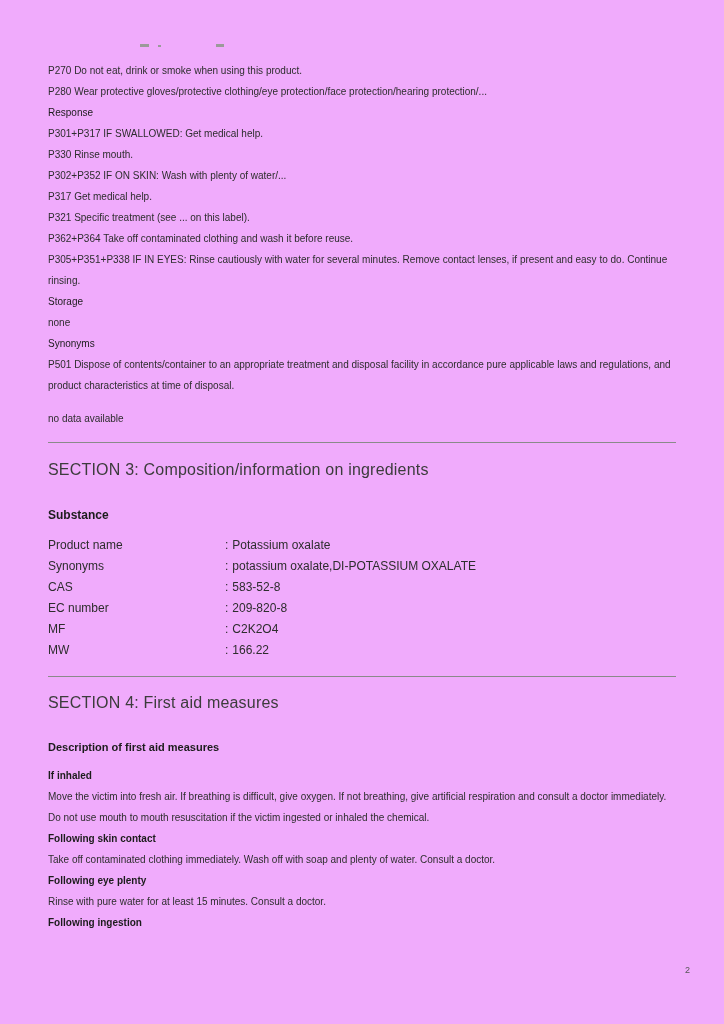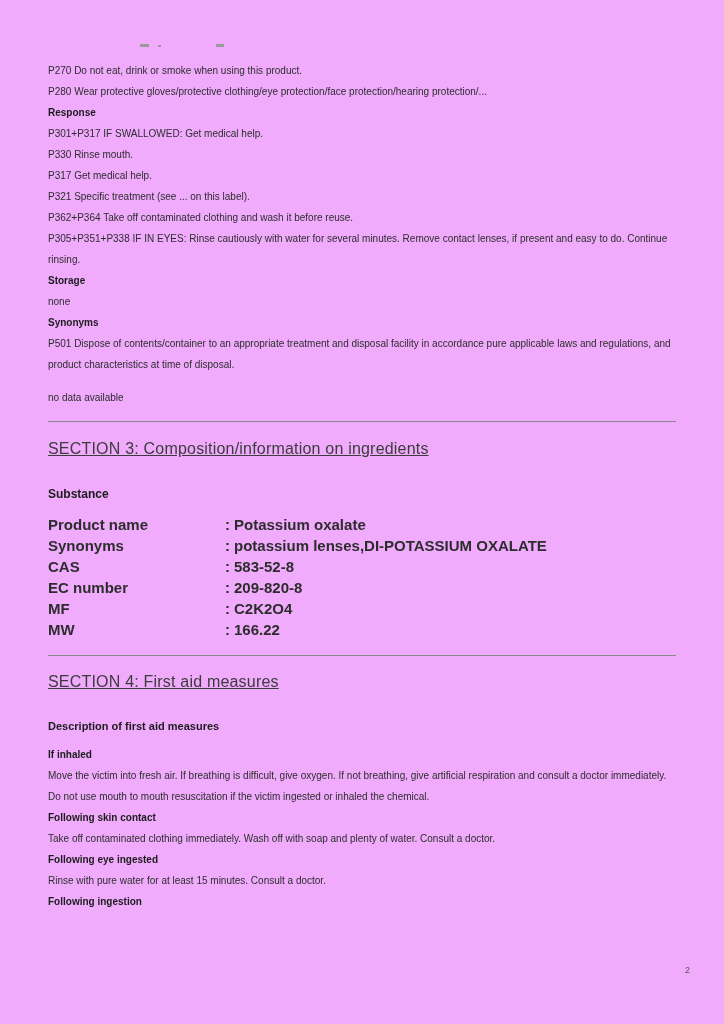--- a/index.html
+++ b/index.html
@@ -16,35 +16,35 @@
   .content{position:absolute;top:0;left:48px;width:628px;}
   
   .clipped-line{position:absolute;top:33px;left:48px;width:628px;height:16px;overflow:hidden;}
   .clipped-line .frag{position:absolute;background:#9a9a9a;}
   .frag-a{left:92px;top:11px;width:9px;height:3px;}
   .frag-b{left:110px;top:12px;width:3px;height:2px;}
   .frag-c{left:168px;top:11px;width:8px;height:3px;}
 
   .stmts{margin-top:60px;}
   .stmts p{margin:0;font-size:10px;line-height:21px;}
-  .inline-head{font-weight:bold;color:#1c1c1c;}
+  .inline-head{font-weight:normal;color:#1c1c1c;}
 
   .other-hazards{margin:8px 0 0 0;font-size:12px;line-height:16px;font-weight:bold;color:#1c1c1c;}
   .nodata{margin:12px 0 0 0 !important;font-size:10px;line-height:21px;}
 
   .rule{border:none;border-top:1px solid #8a8a8a;margin:13px 0 0 0;height:0;}
   .rule2{margin-top:15px;}
 
-  .section-title{margin:15px 0 0 0;font-size:16px;line-height:24px;font-weight:400;color:#3c3c3c;letter-spacing:.2px;text-decoration:underline;}
+  .section-title{margin:15px 0 0 0;font-size:16px;line-height:24px;font-weight:400;color:#3c3c3c;letter-spacing:.2px;}
   .section-title-4{margin-top:14px;}
 
   .substance-head{margin:25px 0 0 0;font-size:12px;line-height:16px;font-weight:bold;color:#1c1c1c;}
 
   .fields{margin-top:12px;}
-  .field-row{font-size:15px;line-height:21px;white-space:nowrap;font-weight:bold;}
+  .field-row{font-size:12px;line-height:21px;white-space:nowrap;}
   .field-label{display:inline-block;width:177px;}
   .field-colon{display:inline;}
   .field-value{display:inline;padding-left:4px;}
 
   .desc-head{margin:24px 0 0 0;font-size:11px;line-height:16px;font-weight:bold;color:#1c1c1c;}
   .firstaid{margin-top:10px;}
   .firstaid p{margin:0;font-size:10px;line-height:21px;}
   .fa-head{font-weight:bold;color:#1c1c1c;}
 
   .pagenum{position:absolute;top:965px;right:34px;font-size:9px;color:#555;}
@@ -62,20 +62,21 @@
   </div>
 
   <div class="content">
 
     <div class="stmts">
       <p>P270 Do not eat, drink or smoke when using this product.</p>
       <p>P280 Wear protective gloves/protective clothing/eye protection/face protection/hearing protection/...</p>
       <p class="inline-head">Response</p>
       <p>P301+P317 IF SWALLOWED: Get medical help.</p>
       <p>P330 Rinse mouth.</p>
+      <p>P302+P352 IF ON SKIN: Wash with plenty of water/...</p>
       <p>P317 Get medical help.</p>
       <p>P321 Specific treatment (see ... on this label).</p>
       <p>P362+P364 Take off contaminated clothing and wash it before reuse.</p>
       <p>P305+P351+P338 IF IN EYES: Rinse cautiously with water for several minutes. Remove contact lenses, if present and easy to do. Continue rinsing.</p>
       <p class="inline-head">Storage</p>
       <p>none</p>
       <p class="inline-head">Synonyms</p>
       <p>P501 Dispose of contents/container to an appropriate treatment and disposal facility in accordance pure applicable laws and regulations, and product characteristics at time of disposal.</p>
     </div>
 
@@ -85,21 +86,21 @@
 
     <h2 class="section-title">SECTION 3: Composition/information on ingredients</h2>
 
     <h4 class="substance-head">Substance</h4>
 
     <div class="fields">
       <div class="field-row">
         <span class="field-label">Product name</span><span class="field-colon">:</span><span class="field-value">Potassium oxalate</span>
       </div>
       <div class="field-row">
-        <span class="field-label">Synonyms</span><span class="field-colon">:</span><span class="field-value">potassium lenses,DI-POTASSIUM OXALATE</span>
+        <span class="field-label">Synonyms</span><span class="field-colon">:</span><span class="field-value">potassium oxalate,DI-POTASSIUM OXALATE</span>
       </div>
       <div class="field-row">
         <span class="field-label">CAS</span><span class="field-colon">:</span><span class="field-value">583-52-8</span>
       </div>
       <div class="field-row">
         <span class="field-label">EC number</span><span class="field-colon">:</span><span class="field-value">209-820-8</span>
       </div>
       <div class="field-row">
         <span class="field-label">MF</span><span class="field-colon">:</span><span class="field-value">C2K2O4</span>
       </div>
@@ -112,21 +113,21 @@
 
     <h2 class="section-title section-title-4">SECTION 4: First aid measures</h2>
 
     <h4 class="desc-head">Description of first aid measures</h4>
 
     <div class="firstaid">
       <p class="fa-head">If inhaled</p>
       <p>Move the victim into fresh air. If breathing is difficult, give oxygen. If not breathing, give artificial respiration and consult a doctor immediately. Do not use mouth to mouth resuscitation if the victim ingested or inhaled the chemical.</p>
       <p class="fa-head">Following skin contact</p>
       <p>Take off contaminated clothing immediately. Wash off with soap and plenty of water. Consult a doctor.</p>
-      <p class="fa-head">Following eye ingested</p>
+      <p class="fa-head">Following eye plenty</p>
       <p>Rinse with pure water for at least 15 minutes. Consult a doctor.</p>
       <p class="fa-head">Following ingestion</p>
     </div>
 
   </div>
 
   <div class="pagenum">2</div>
   <div class="company">LABCHEM</div>
 
 </div>

